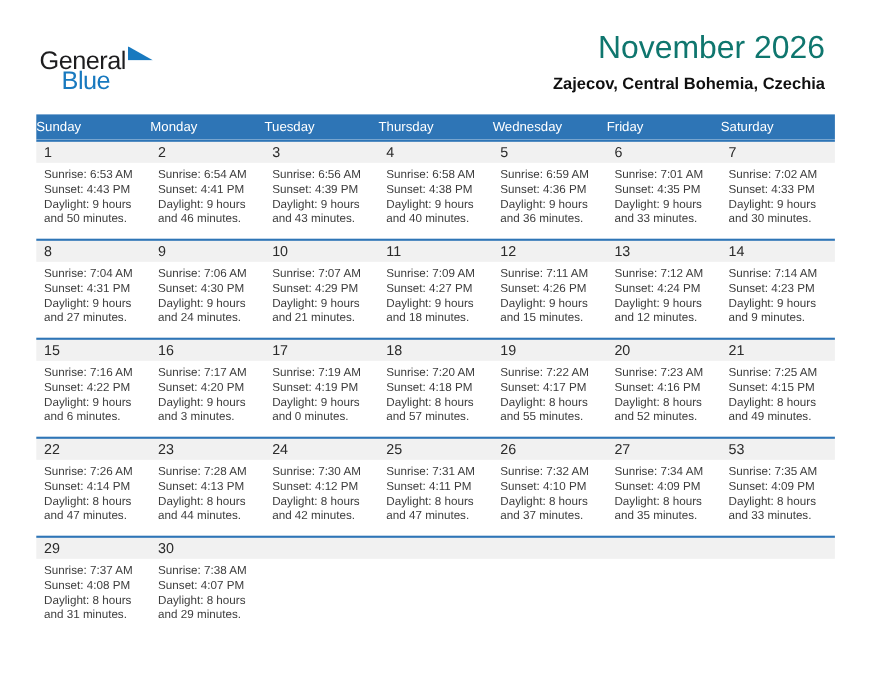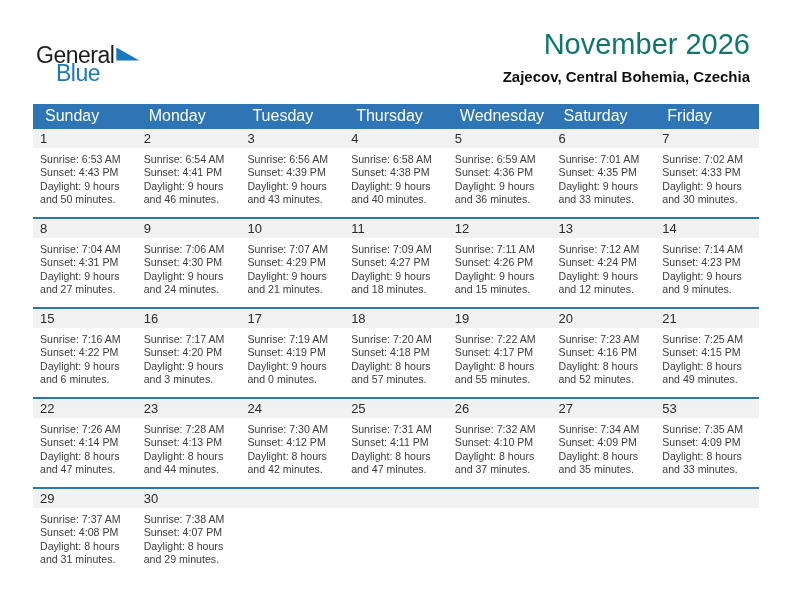--- a/index.html
+++ b/index.html
@@ -11,42 +11,42 @@
   html, body { background: #ffffff; }
   body {
     width: 792px; height: 612px;
     position: relative;
     font-family: "Liberation Sans", sans-serif;
     overflow: hidden;
   }
 
   
   .logo { position: absolute; left: 36px; top: 42px; }
-  .logo-top { display: flex; align-items: center; }
+  .logo-top { display: flex; align-items: flex-start; }
   .logo-general { font-size: 23px; color: #1d1d1f; letter-spacing: -0.5px; }
   .logo-triangle {
     width: 23px; height: 13px;
     background: var(--logo-blue);
     clip-path: polygon(0 0, 100% 100%, 0 100%);
     margin-left: 2px; margin-bottom: 3px;
   }
   .logo-blue-text { font-size: 23px; color: var(--logo-blue); margin-top: -9px; margin-left: 20px; letter-spacing: -0.5px; }
 
   
   .titleblock { position: absolute; top: 28px; right: 42px; text-align: right; }
   .title { font-size: 29px; color: #0f766e; font-weight: 400; }
   .subtitle { font-size: 15px; font-weight: 700; color: #101010; margin-top: 7px; text-align: center; }
 
   
   .calendar { position: absolute; left: 33px; top: 104px; width: 726px; }
   .weekday-row {
     display: grid; grid-template-columns: repeat(7, 1fr);
     background: var(--accent); height: 23px;
   }
-  .weekday { color: #ffffff; font-size: 16px; line-height: 23px; padding-left: 12px; }
+  .weekday { color: #ffffff; font-size: 12px; line-height: 23px; padding-left: 0; }
 
   .week {
     position: relative;
     display: grid; grid-template-columns: repeat(7, 1fr);
     height: 90px;
     border-top: 2px solid var(--accent);
     background: #ffffff;
   }
   .week::before {
     content: "";
@@ -74,22 +74,22 @@
   <div class="subtitle">Zajecov, Central Bohemia, Czechia</div>
 </div>
 
 <div class="calendar">
   <div class="weekday-row">
     <div class="weekday">Sunday</div>
     <div class="weekday">Monday</div>
     <div class="weekday">Tuesday</div>
     <div class="weekday">Thursday</div>
     <div class="weekday">Wednesday</div>
+    <div class="weekday">Friday</div>
     <div class="weekday">Saturday</div>
-    <div class="weekday">Friday</div>
   </div>
   <div id="weeks-container">
       <div class="week">
         <div class="cell">
           <div class="daynum">1</div>
           <div class="line">Sunrise: 6:53 AM</div>
           <div class="line">Sunset: 4:43 PM</div>
           <div class="line">Daylight: 9 hours</div>
           <div class="line">and 50 minutes.</div>
         </div>

